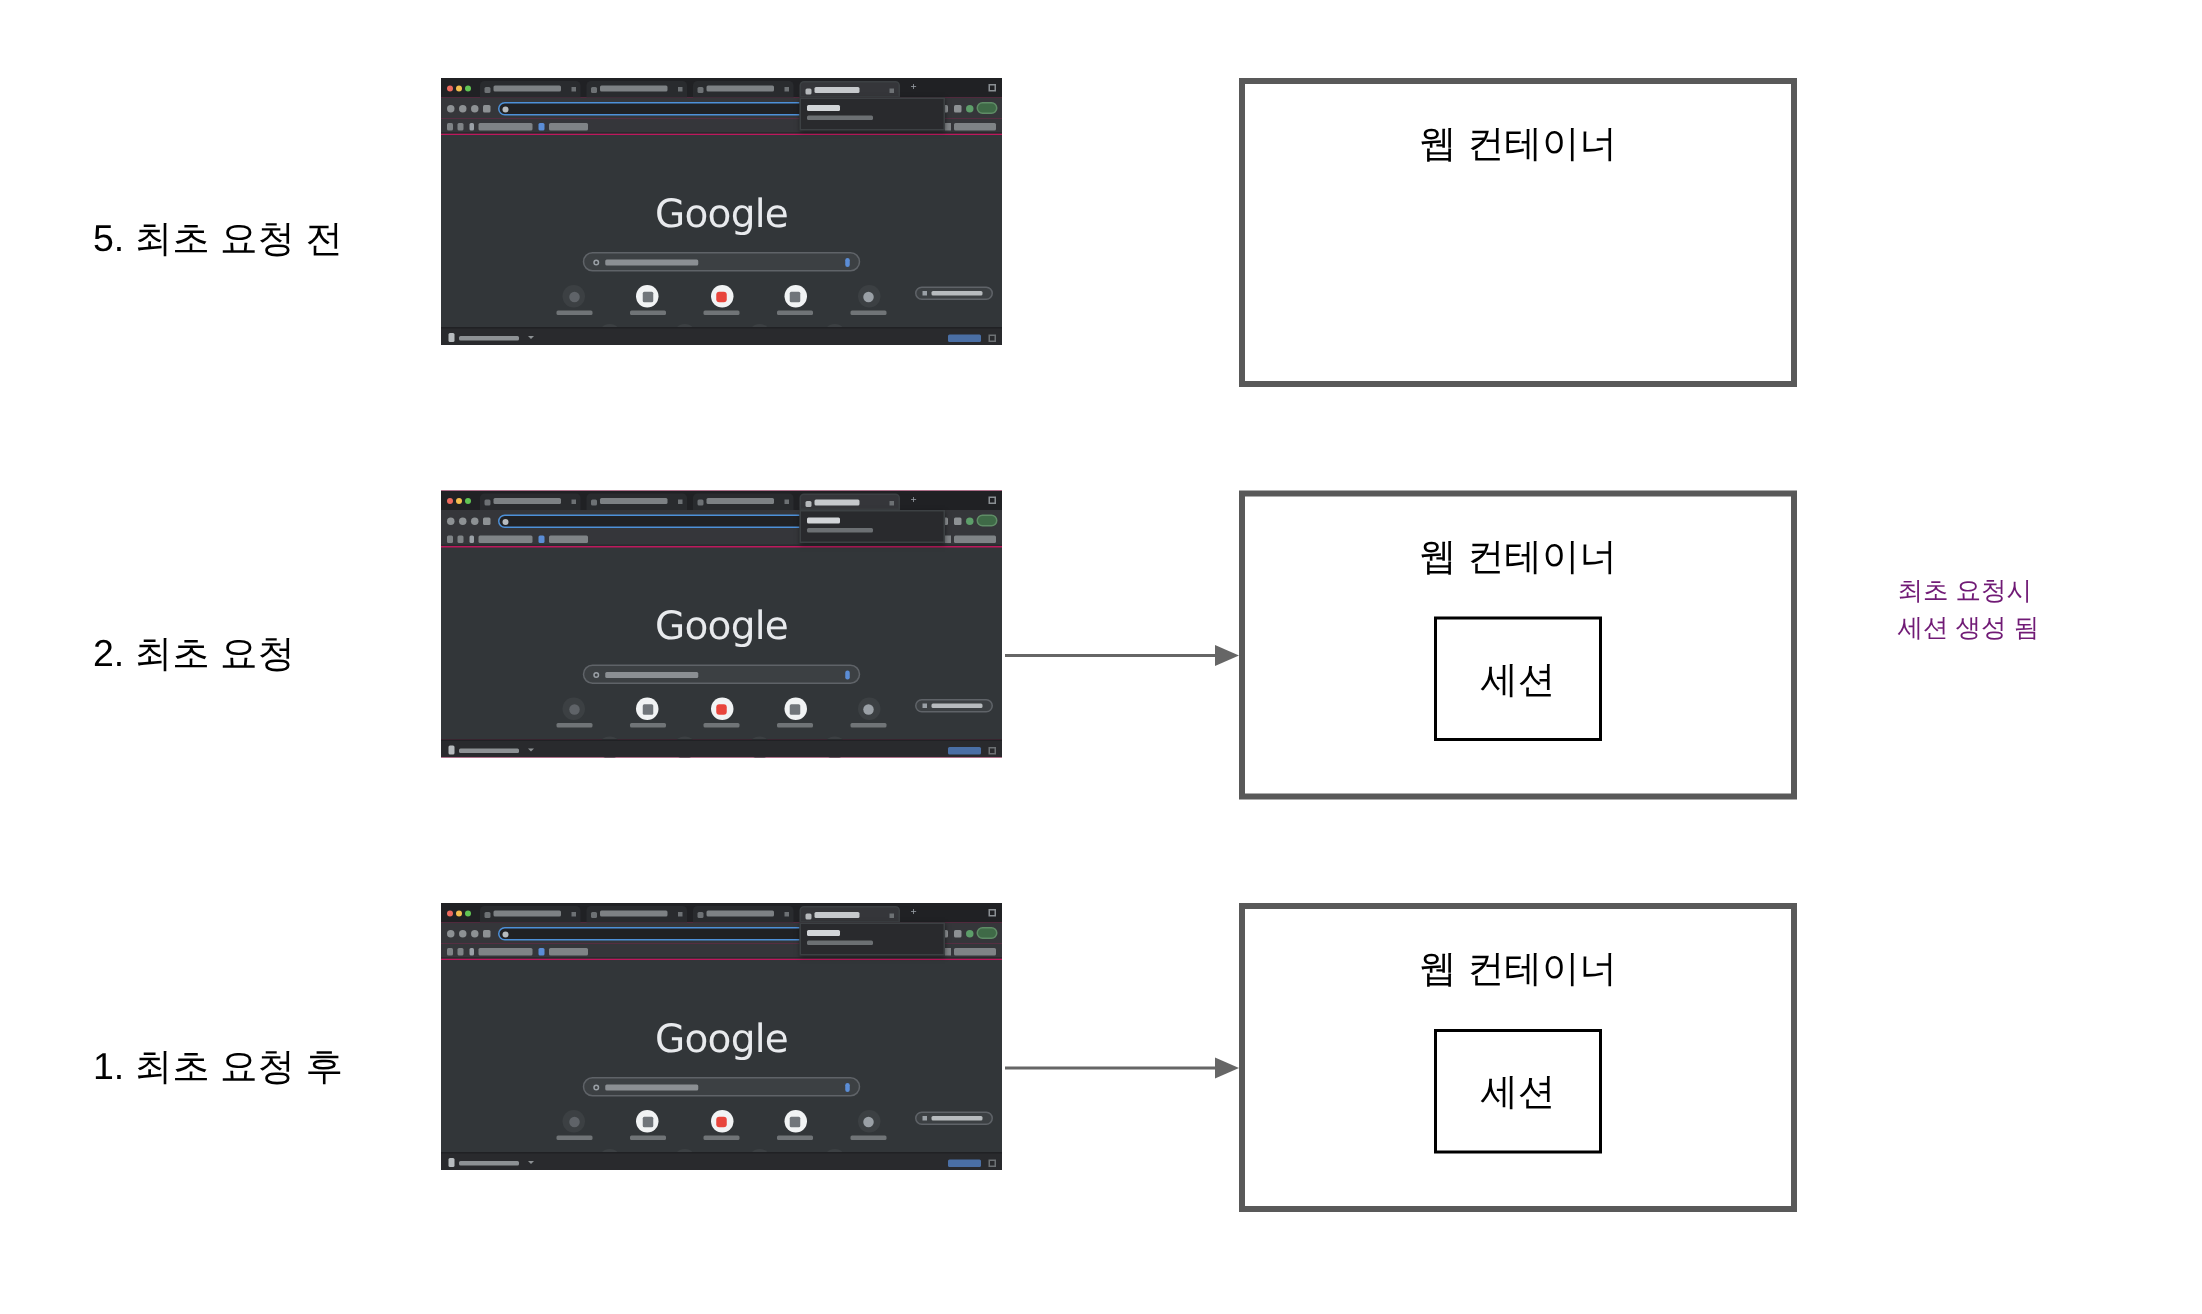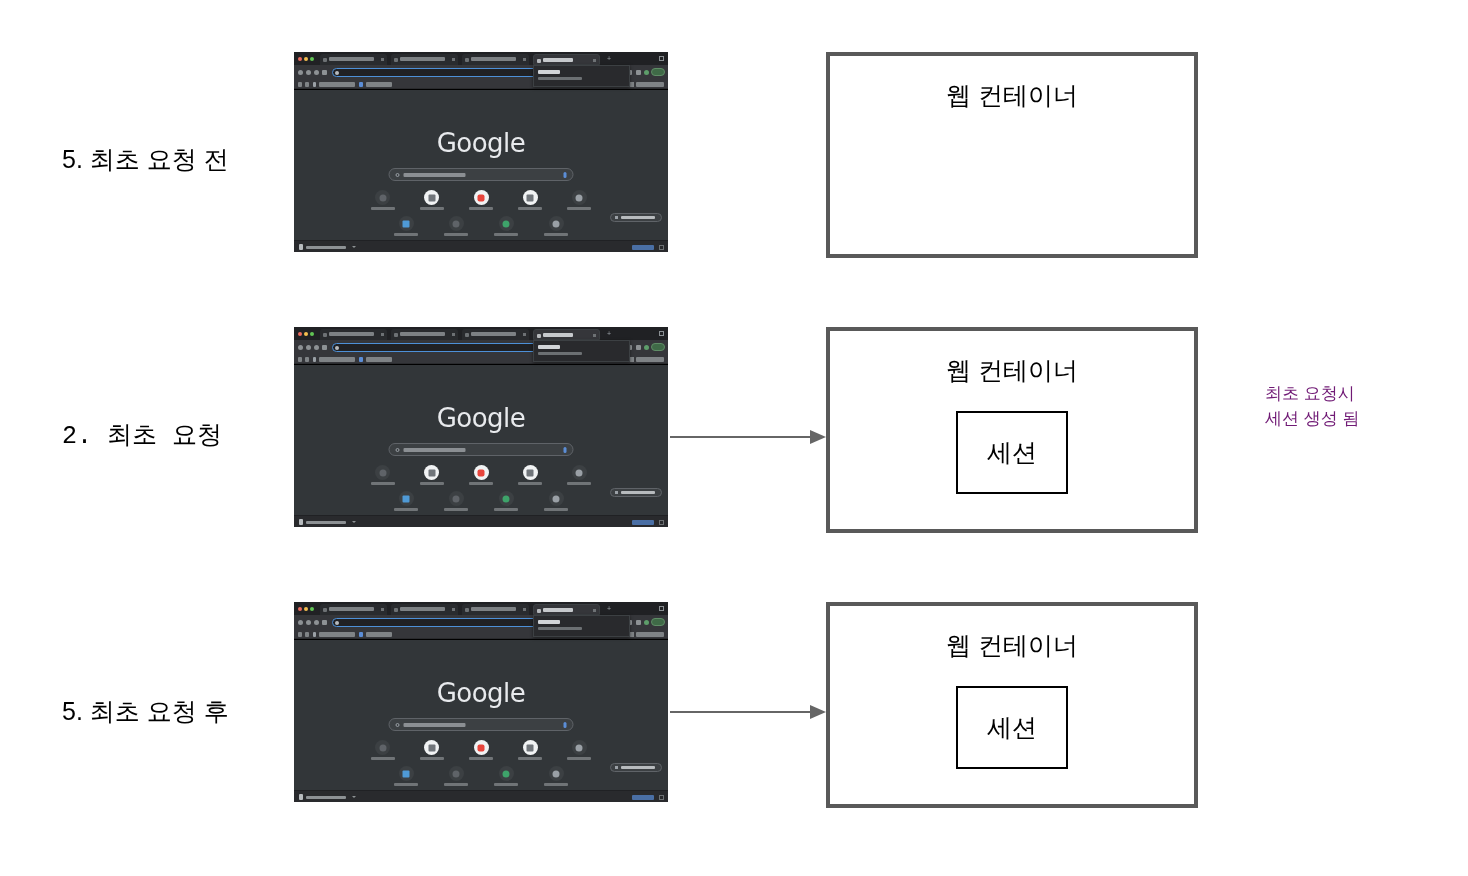--- a/index.html
+++ b/index.html
@@ -30,31 +30,31 @@
   .step-label {
     position: absolute;
     left: 62px;
     width: 230px;
     font-size: 25px;
     line-height: 1.35;
     color: #000;
     white-space: nowrap;
   }
   .row-1 .step-label { top: 98px; }
-  .row-2 .step-label { top: 100px; font-family: Liberation Mono, monospace; }
+  .row-2 .step-label { top: 100px; }
   .row-3 .step-label { top: 100px; }
 
   
   .shot {
     position: absolute;
     left: 294px;
     top: 7px;
     width: 374px;
-    height: 200px;
-    background: #000000;
+    height: 178px;
+    background: #be185d;
     overflow: hidden;
     box-sizing: border-box;
   }
 
   
   .shot-tabstrip {
     position: absolute;
     left: 0; top: 0;
     width: 100%;
     height: 13px;
@@ -822,21 +822,21 @@
     </div>
   </div>
 
   <div class="side-note">
     <span class="nl">최초 요청시</span>
     <span class="nl">세션 생성 됨</span>
   </div>
 </div>
 
 <div class="row row-3">
-  <div class="step-label">5. 최초 요청 후</div>
+  <div class="step-label">1. 최초 요청 후</div>
 
   <div class="shot">
     <div class="shot-tabstrip">
       <span class="traffic t1"></span>
       <span class="traffic t2"></span>
       <span class="traffic t3"></span>
       <div class="tab t-a">
           <span class="tab-fav"></span>
           <span class="tab-text"></span>
           <span class="tab-x"></span>

